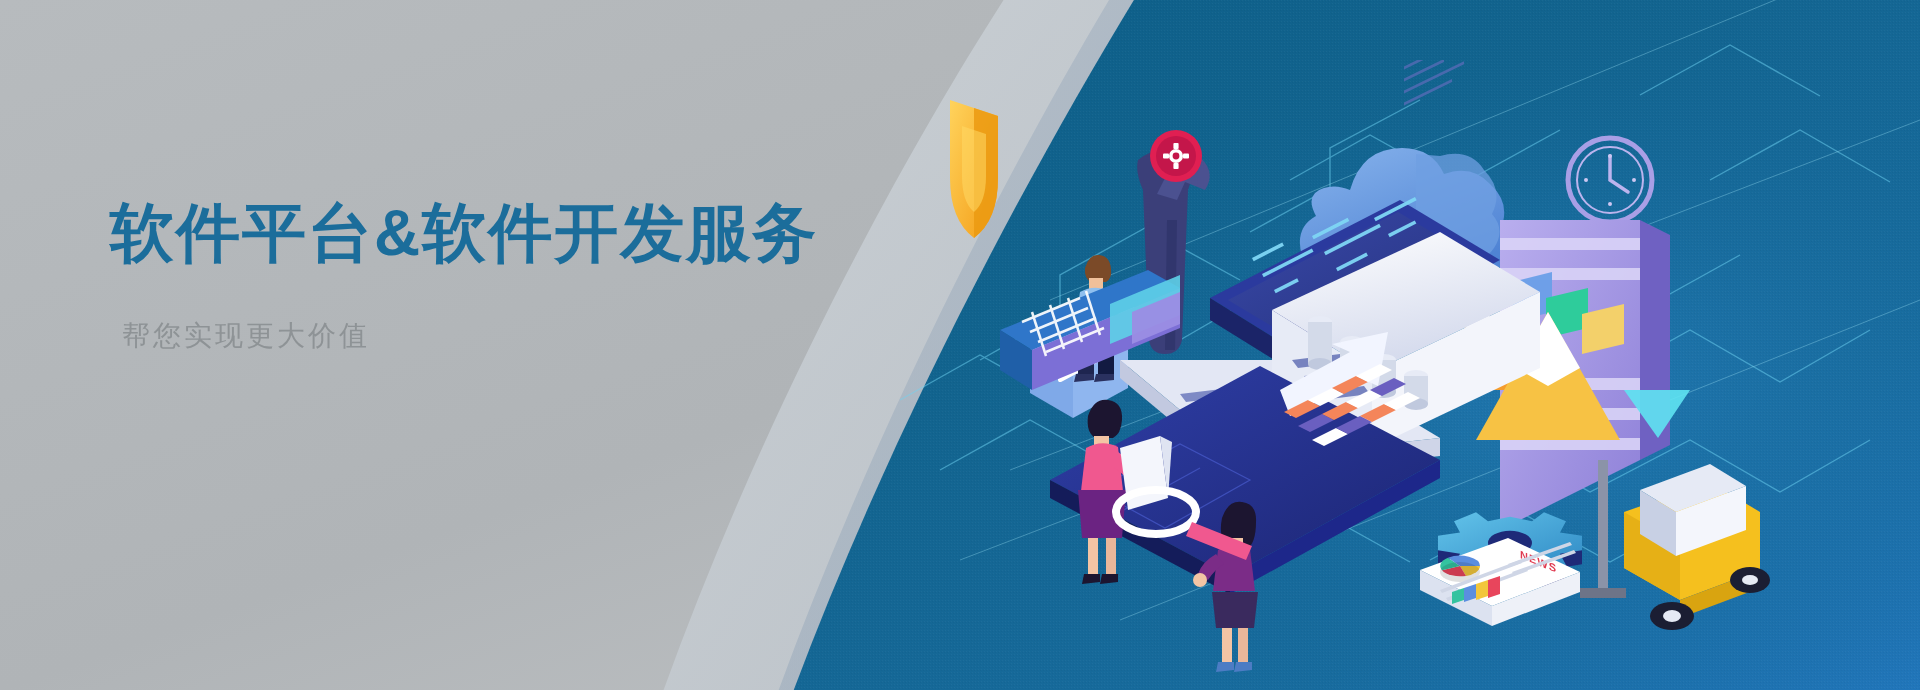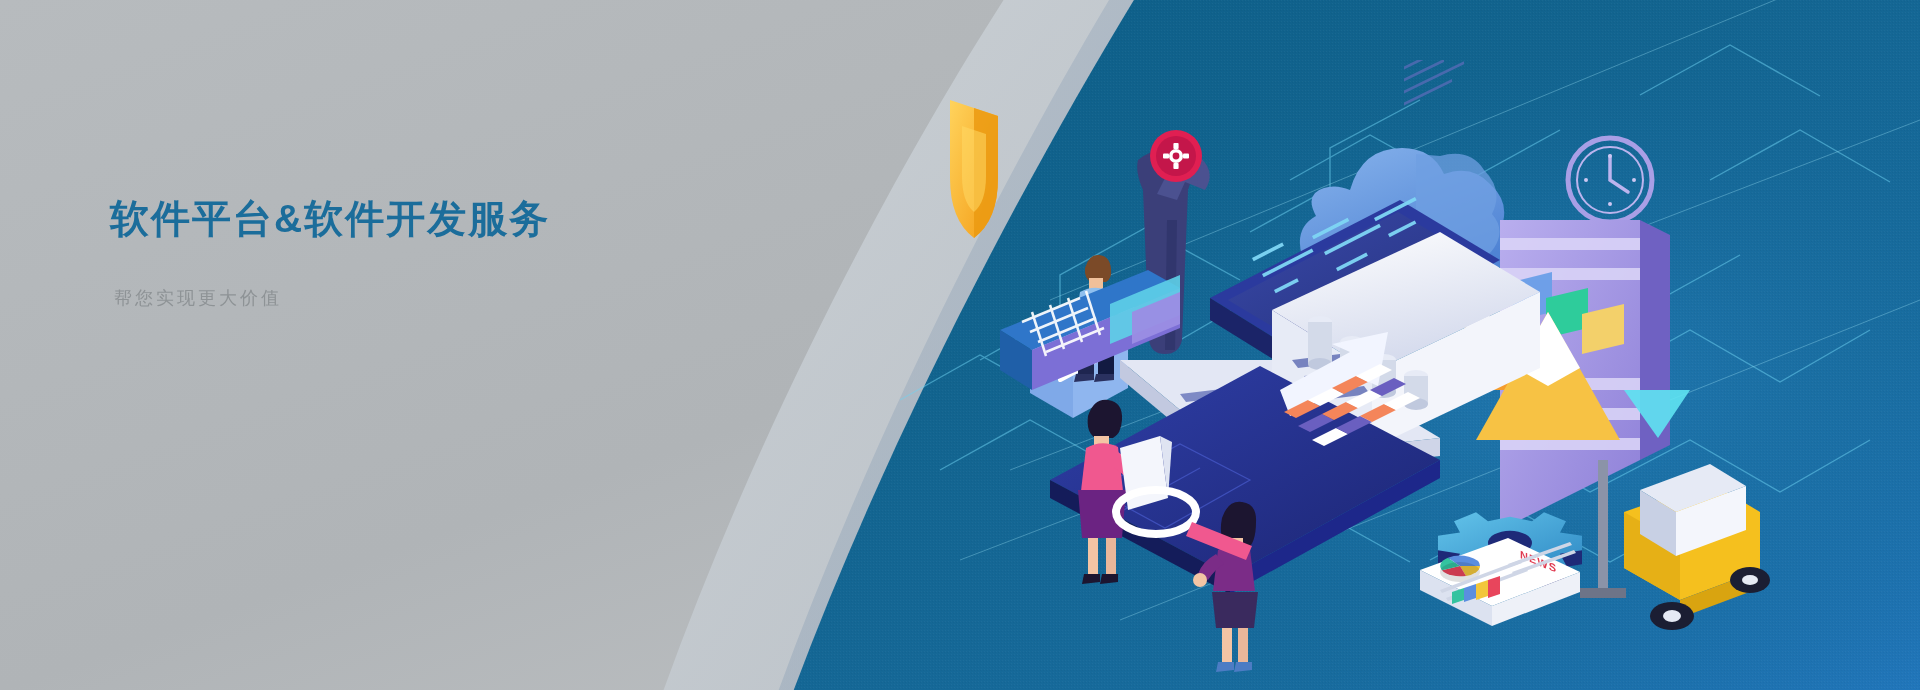--- a/index.html
+++ b/index.html
@@ -15,27 +15,27 @@
 
   
   .bg-svg{position:absolute;inset:0;width:1920px;height:690px;display:block;}
 
   
   .circuit{position:absolute;inset:0;width:1920px;height:690px;pointer-events:none;}
 
   
   .copy{position:absolute;left:110px;top:196px;width:760px;}
   .headline{
-    font-size:39px;line-height:1.18;font-weight:700;
+    font-size:64px;line-height:1.18;font-weight:700;
     color:#1b6d9b;letter-spacing:2px;margin:0;
     white-space:nowrap;
   }
   .subline{
-    margin:44px 0 0 4px;
-    font-size:18px;line-height:1.4;font-weight:400;
+    margin:44px 0 0 12px;
+    font-size:28px;line-height:1.4;font-weight:400;
     color:#8e9396;letter-spacing:3px;
   }
 
   
   .art{position:absolute;left:880px;top:60px;width:1040px;height:630px;}
   .art svg{display:block;width:100%;height:100%;}
 </style>
 </head>
 <body>
 

